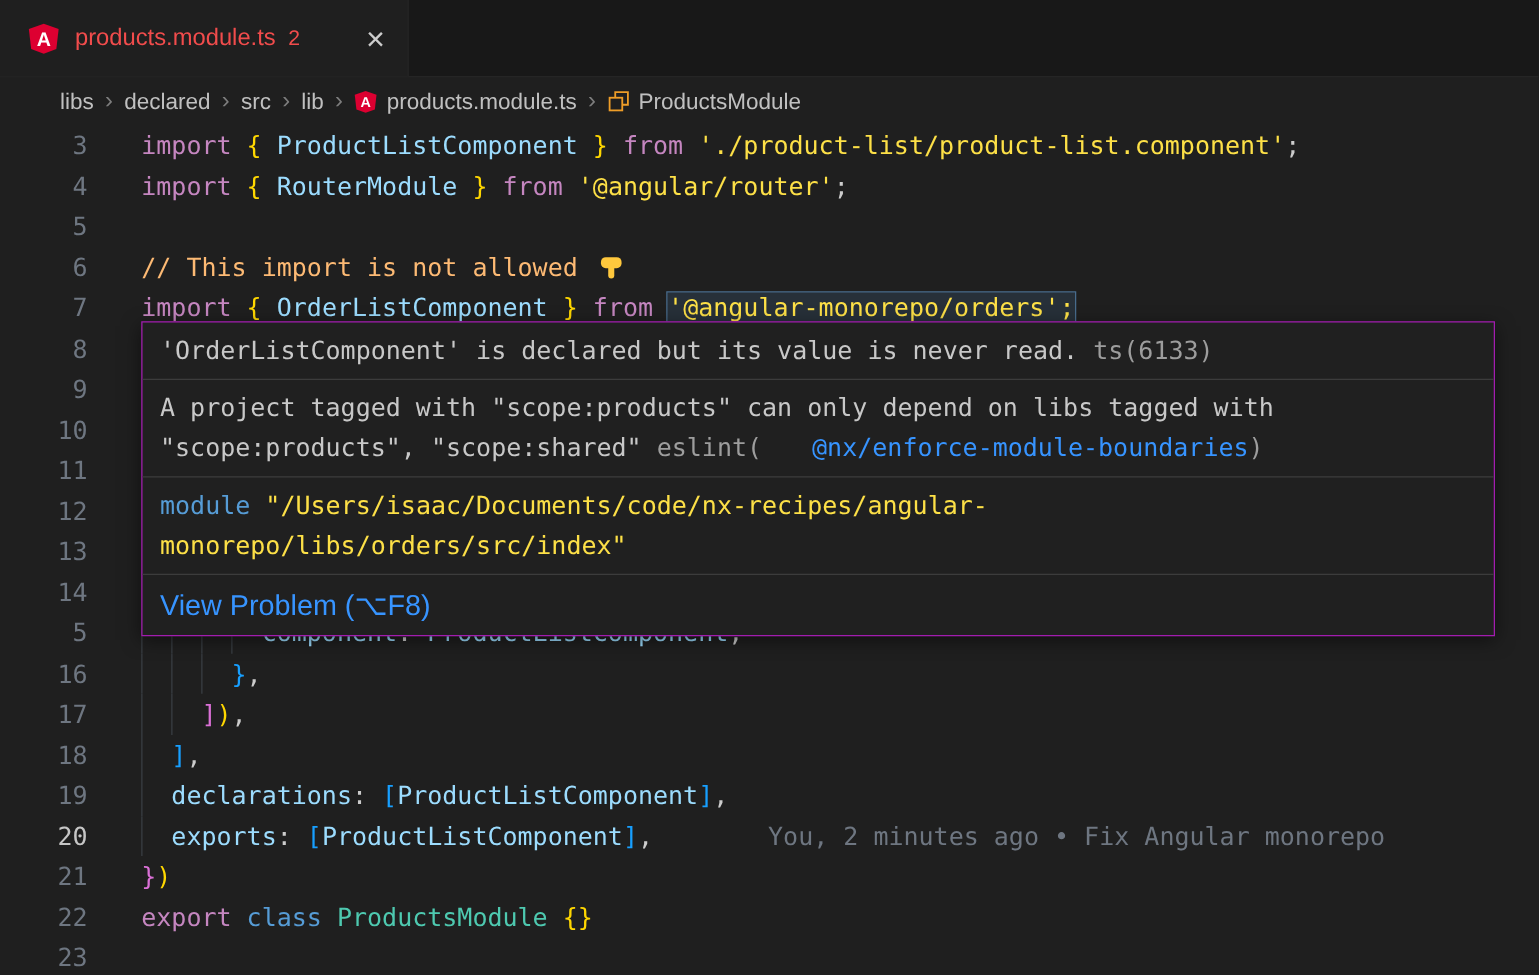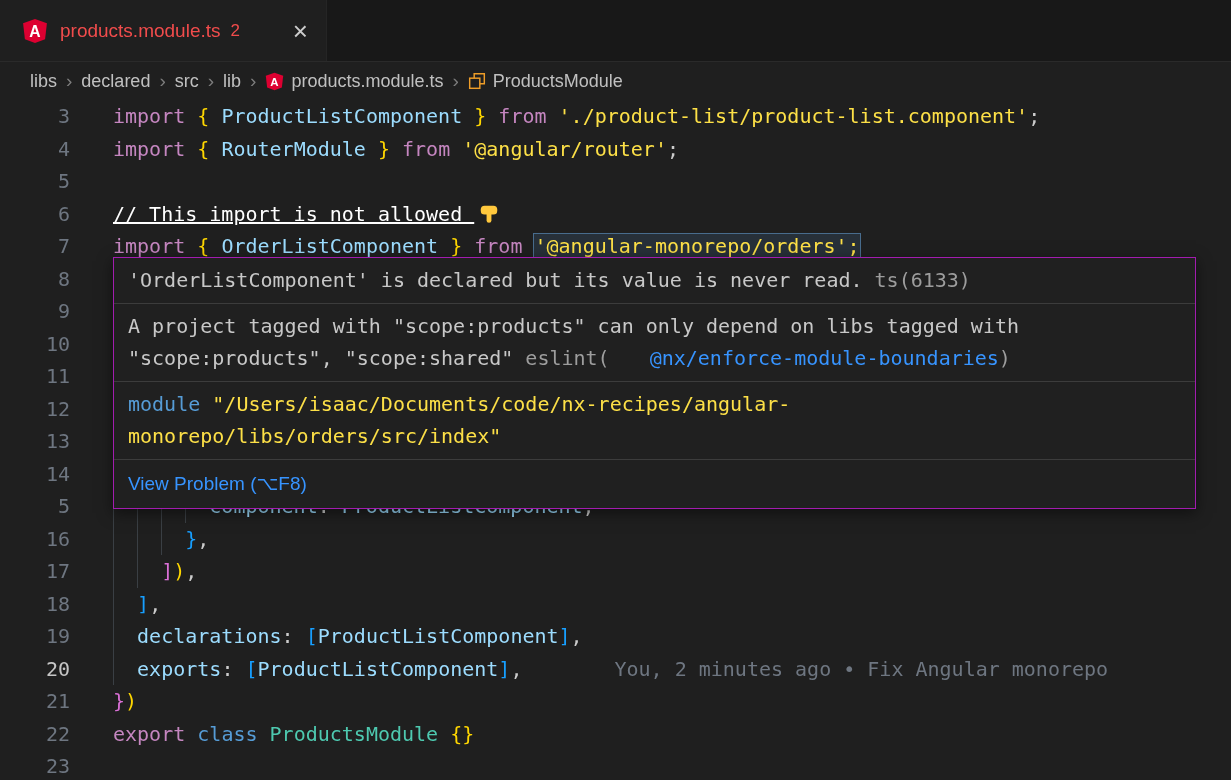--- a/index.html
+++ b/index.html
@@ -12,37 +12,37 @@
   .tab { display:flex; align-items:center; background:#1f1f1f; min-width:327px;
          padding:0 18px 0 22px; border-right:1px solid #252525; cursor:pointer; }
   .tab-icon { margin-right:12px; display:flex; align-items:center; }
   .tab-label { color:#f14c4c; font-size:19px; }
   .tab-badge { color:#f14c4c; font-size:17px; margin-left:10px; }
   .tab-close { color:#cccccc; font-size:26px; line-height:26px; margin-left:auto;
                padding-left:16px; cursor:pointer; }
 
   
   .breadcrumb { height:38px; background:#1f1f1f; display:flex; align-items:center;
-                padding-left:30px; font-size:18px; color:#c0c0c0; gap:9px; }
+                padding-left:48px; font-size:18px; color:#c0c0c0; gap:9px; }
   .bc-item { display:flex; align-items:center; gap:7px; cursor:pointer; }
   .bc-sep { color:#7d7d7d; font-size:19px; }
 
   
   .editor { position:relative; height:680px;
             font-family:"DejaVu Sans Mono","Liberation Mono",monospace;
             font-size:20px; }
   .line { height:32.5px; line-height:32.5px; white-space:pre; color:#cccccc; }
   .lnum { display:inline-block; width:70px; text-align:right; color:#6e7681; }
   .line.current .lnum { color:#c6c6c6; }
   .lcontent { margin-left:43px; }
   .kw   { color:#C586C0; }
   .kw2  { color:#569CD6; }
   .var  { color:#9CDCFE; }
   .str  { color:#fde047;text-align:center; }
-  .cmt  { color:#ffffff;text-decoration:underline; }
+  .cmt  { color:#fdba74; }
   .type { color:#4EC9B0; }
   .b1   { color:#FFD700; }
   .b2   { color:#DA70D6; }
   .b3   { color:#179FFF; }
   .fg   { color:#CCCCCC; }
   .ind  { display:inline-block; width:2ch; height:32.5px; vertical-align:bottom;
           box-shadow:inset 1px 0 0 #3a3f44; }
   .squiggle { text-decoration:underline; text-decoration-style:wavy;
               text-decoration-color:#f14c4c; text-underline-offset:6px; }
   .hl { background:rgba(80,130,180,.18); outline:1px solid rgba(100,160,215,.6); }
@@ -51,21 +51,21 @@
 
   
   .hover-popup { position:absolute; left:113px; top:157px; width:1083px;
                  background:#202020; border:1px solid #a21caf; z-index:10;
                  box-shadow:0 4px 14px rgba(0,0,0,.5);
                  font-size:20px; line-height:32.5px; color:#c8c8c8; }
   .hp-sec { padding:6px 14px; border-bottom:1px solid #3c3c3c; white-space:pre; }
   .hp-dim { color:#9d9d9d; }
   .hp-link { color:#3794ff; cursor:pointer;margin-left:40px; }
   .hp-actions { padding:8px 14px; display:flex; gap:40px; white-space:pre;
-                font-family:"Liberation Sans","DejaVu Sans",sans-serif; font-size:19px;align-items:flex-end; }
+                font-family:"Liberation Sans","DejaVu Sans",sans-serif; font-size:23px;align-items:flex-end; }
   .hp-action { color:#3794ff; cursor:pointer; }
 </style>
 </head>
 <body>
 
 <div>
 
   <div class="tabbar">
     <div class="tab">
       <span class="tab-icon" id="tab-icon">

